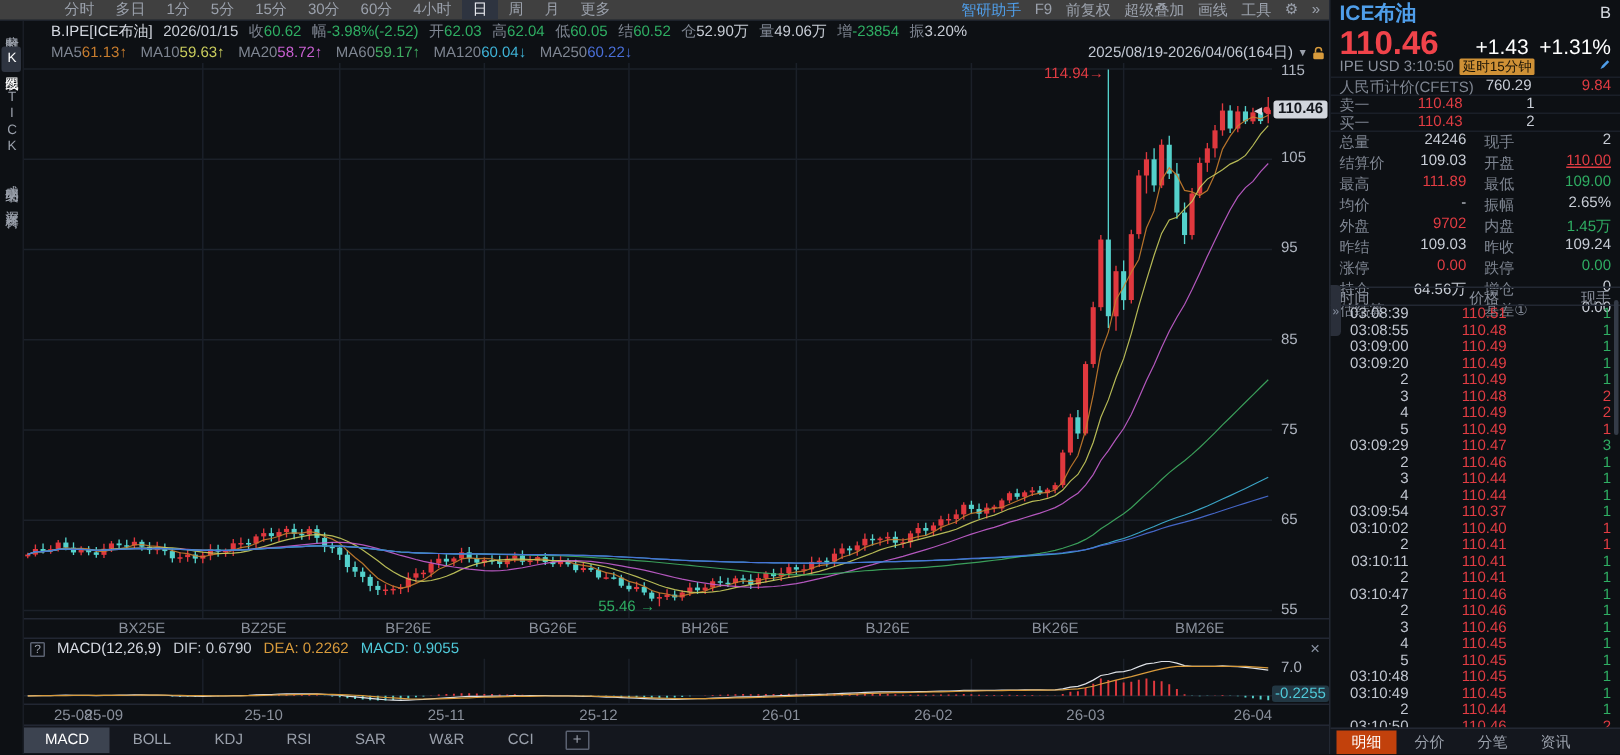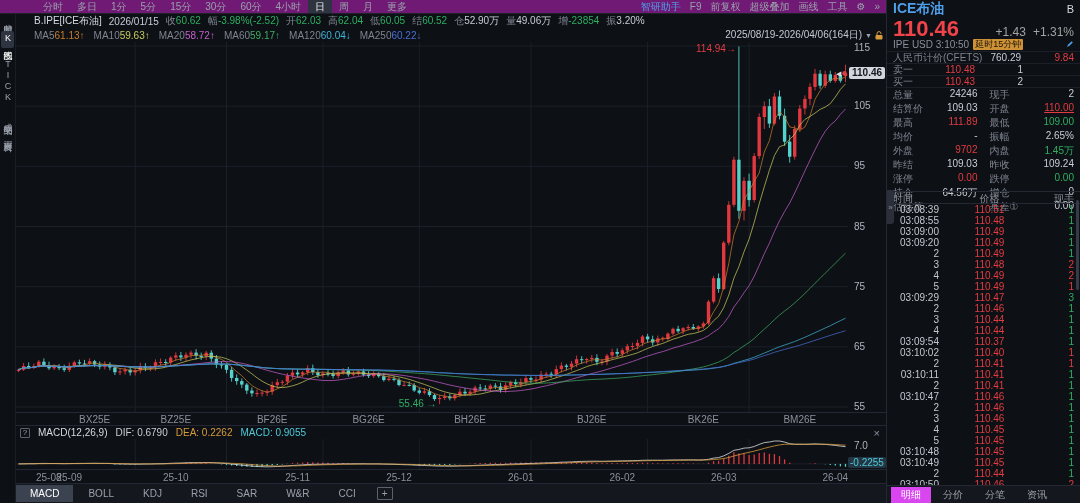--- a/index.html
+++ b/index.html
@@ -1,21 +1,21 @@
 <!DOCTYPE html>
 <html><head>
 <meta charset="utf-8">
 <style>
   html,body{margin:0;padding:0;background:#0d1014;}
   *{box-sizing:border-box;}
   .app{width:1080px;height:503px;display:flex;background:#0d1014;color:#c8cdd6;
        font-family:"Liberation Sans","DejaVu Sans",sans-serif;font-size:10px;overflow:hidden;position:relative;}
   .left-col{width:886px;display:flex;flex-direction:column;}
   
-  .toolbar{height:14px;display:flex;align-items:center;background:#701a75;border-bottom:1px solid #1d222b;padding-left:36px;}
+  .toolbar{height:14px;display:flex;align-items:center;background:#404040;border-bottom:1px solid #1d222b;padding-left:36px;}
   .ptab{padding:0 7px;color:#9aa0ab;line-height:13px;cursor:default;white-space:nowrap;}
   .ptab.active{background:#2e3440;color:#eceef3;}
   .toolbar-right{margin-left:auto;display:flex;gap:9px;padding-right:6px;color:#9aa0ab;align-items:center;white-space:nowrap;}
   .titem.accent{color:#4f9eea;}
   .body-row{flex:1;display:flex;min-height:0;}
   .side{width:16px;background:#0d1014;border-right:1px solid #191d25;display:flex;flex-direction:column;align-items:center;padding-top:1px;gap:9px;}
   .side-item{writing-mode:vertical-lr;text-orientation:upright;color:#9aa0ab;font-size:9px;line-height:13px;letter-spacing:1px;padding:2px 0;}
   .side-item.active{background:#2e3440;color:#ffffff;border-radius:2px;}
   .main-col{flex:1;display:flex;flex-direction:column;min-width:0;}
   .info-row{height:14px;display:flex;align-items:center;gap:7px;padding-left:18px;white-space:nowrap;overflow:hidden;}
@@ -49,21 +49,21 @@
   .itab{padding:3px 14px;color:#9aa0ab;}
   .itab.active{background:#3c4350;color:#ffffff;}
   .plus-box{width:16px;height:13px;border:1px solid #5a6170;color:#9aa0ab;display:flex;align-items:center;justify-content:center;margin-left:6px;border-radius:1px;}
   
   .right-panel{width:194px;border-left:1px solid #232833;display:flex;flex-direction:column;position:relative;background:#0d1014;}
   .rp-head{display:flex;justify-content:space-between;align-items:center;padding:2px 6px 0 6px;height:16px;}
   .rp-name{color:#4f9eea;font-size:14px;font-weight:bold;}
   .rp-flag{color:#d7dbe2;font-size:11px;}
   .rp-price-row{display:flex;align-items:baseline;padding:0 6px;height:22px;}
   .rp-price{color:#f0434a;font-size:22px;font-weight:bold;}
-  .rp-chg{margin-left:auto;color:#a3a3a3;font-size:12px;display:flex;gap:7px;}
+  .rp-chg{margin-left:auto;color:#ffffff;font-size:14px;display:flex;gap:7px;}
   .rp-session{display:flex;align-items:center;gap:4px;padding:0 6px;height:13px;color:#8a909c;}
   .delay-chip{background:#cf9136;color:#1a1408;padding:0 2px;border-radius:1px;font-size:9px;line-height:11px;}
   .rp-row{display:flex;align-items:center;padding:0 6px;height:12px;border-top:1px solid #1a1f28;}
   .rp-row .lab{color:#7e8591;}
   .cfets-val{margin-left:8px;color:#c8cdd6;}
   .cfets-extra{margin-left:auto;color:#e23c43;}
   .level-row .lp{width:62px;text-align:right;color:#e23c43;}
   .level-row .lq{width:48px;text-align:right;color:#c8cdd6;}
   .stats{height:104px;display:flex;flex-direction:column;border-top:1px solid #1a1f28;}
   .stats-row{flex:1;display:flex;align-items:center;padding:0 6px;gap:12px;}
@@ -72,21 +72,21 @@
   .half .val{margin-left:auto;}
   .thead{height:13px;display:flex;align-items:flex-start;padding:0 6px;color:#8a909c;border-top:1px solid #232833;border-bottom:1px solid #232833;}
   .thead .t{width:46px;} .thead .p{flex:1;text-align:center;} .thead .q{width:34px;text-align:right;}
   .trades{flex:1;display:flex;flex-direction:column;overflow:hidden;}
   .trow{flex:1;display:flex;align-items:center;padding:0 6px;}
   .trow .t{width:46px;text-align:right;color:#c2c7d1;}
   .trow .p{flex:1;text-align:center;color:#e23c43;}
   .trow .q{width:34px;text-align:right;}
   .rtabs{height:18px;display:flex;align-items:center;background:#14171e;border-top:1px solid #232833;gap:2px;padding:0 4px;}
   .rtab{padding:1px 10px;color:#9aa0ab;}
-  .rtab.active{background:#d946ef;color:#ffffff;}
+  .rtab.active{background:#c2410c;color:#ffffff;}
   .collapse-handle{position:absolute;left:0;top:190px;width:7px;height:34px;background:#2a2f3a;
                    border-radius:0 3px 3px 0;color:#8a93a3;font-size:8px;display:flex;align-items:center;justify-content:center;}
   .scrollbar{position:absolute;right:1px;top:200px;width:3px;height:90px;background:#343b47;border-radius:2px;}
 </style>
 </head>
 <body>
 
 <div class="app">
   <div class="left-col">
     <div class="toolbar">

